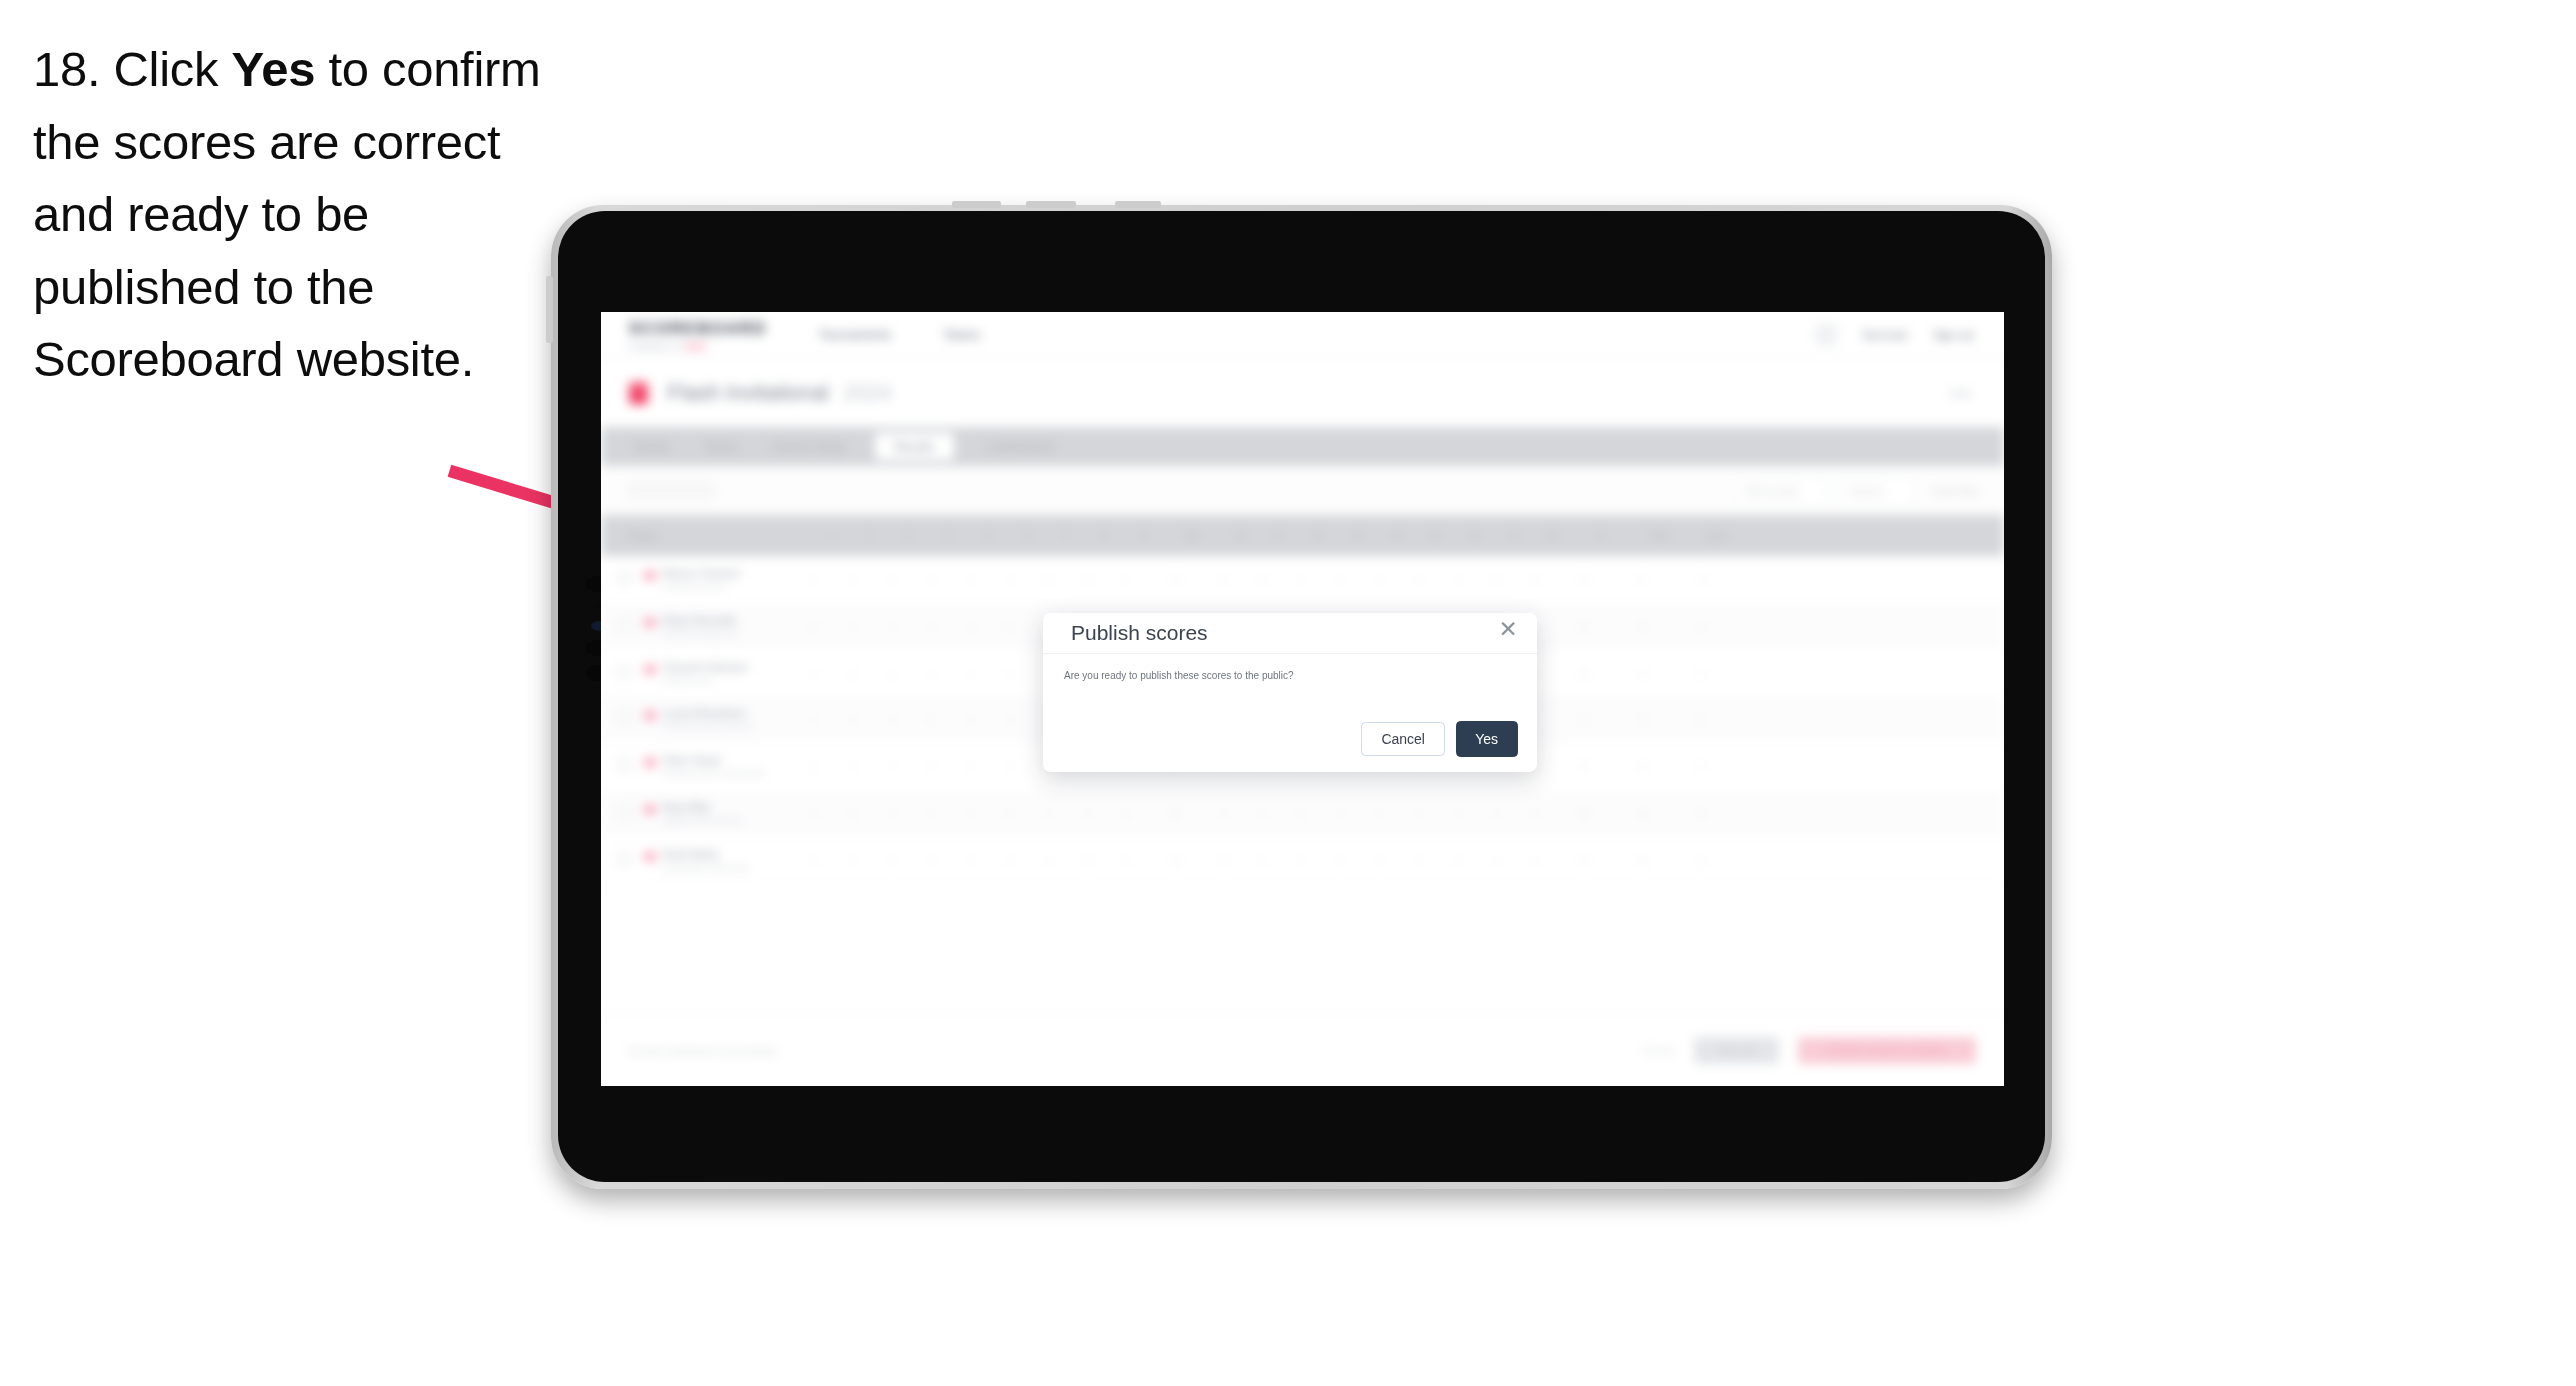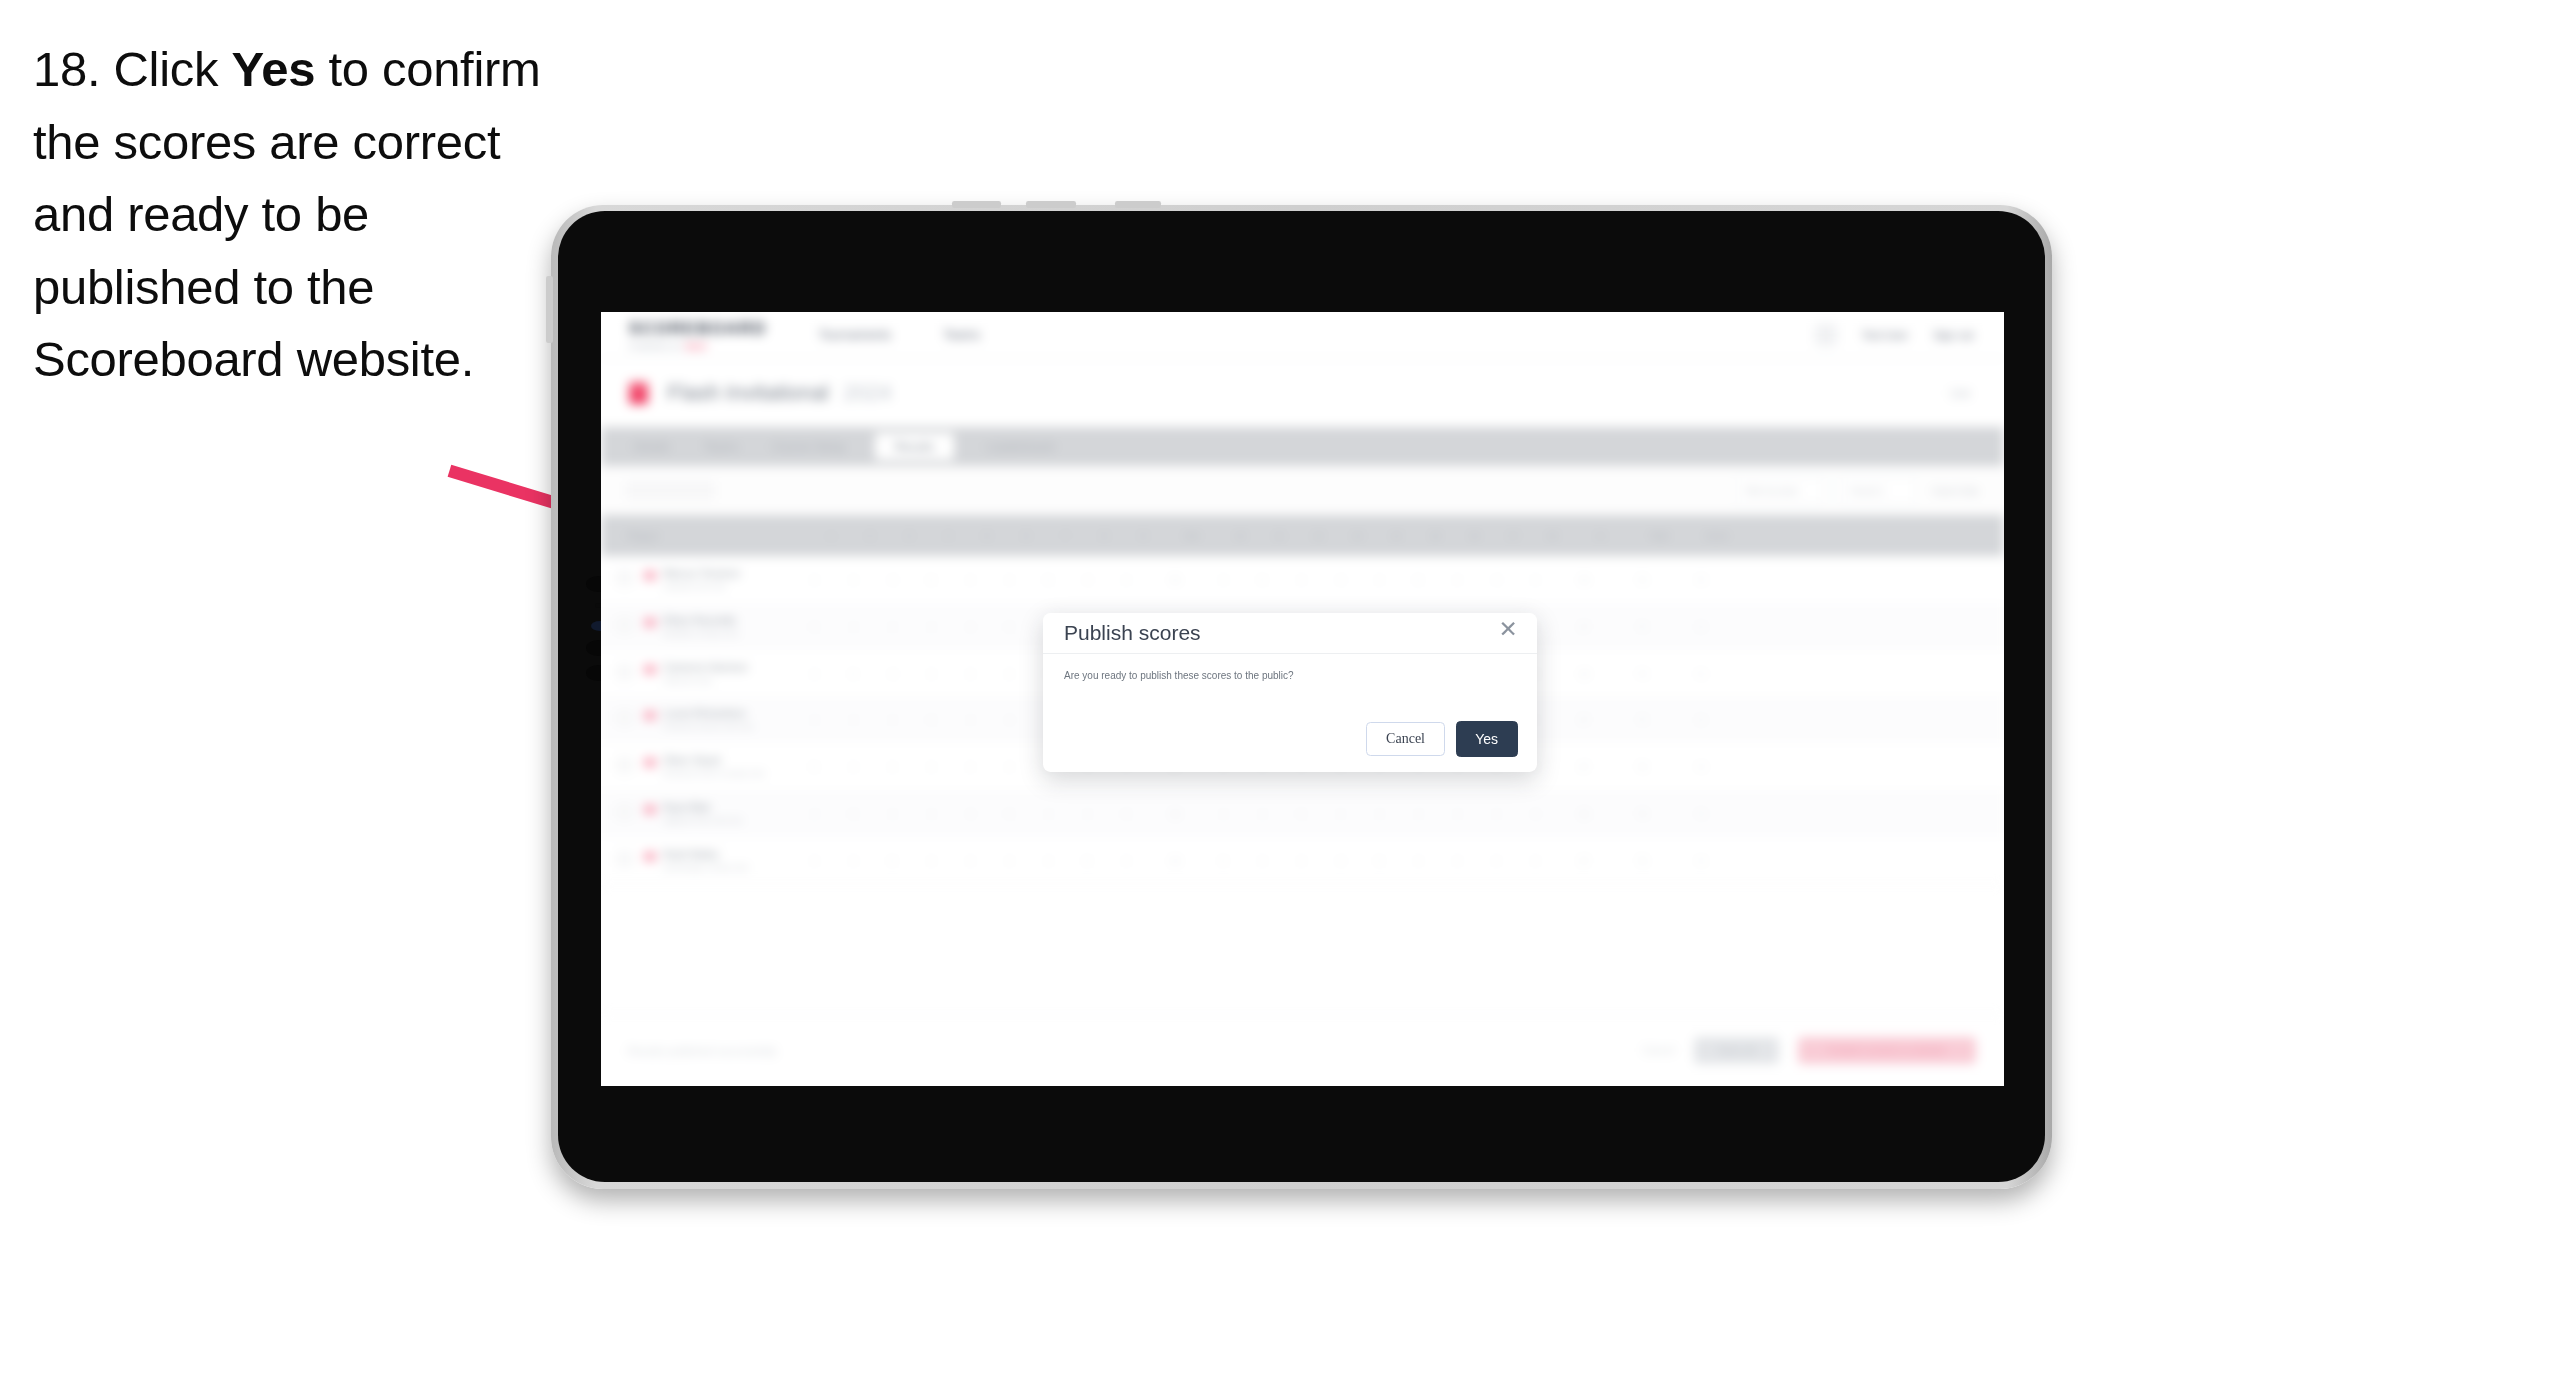--- a/index.html
+++ b/index.html
@@ -165,37 +165,37 @@
     position:absolute;left:1043px;top:613px;width:494px;height:159px;
     background:#ffffff;border-radius:7.4px;
     box-shadow:0 7.4px 25px rgba(30,35,45,.18);
     z-index:40;
   }
   .modal-head{
     position:relative;height:40px;border-bottom:0.7px solid #edeff1;
     display:flex;align-items:center;
   }
   .modal-title{
-    margin-left:21px;font-size:21px;color:#3b4351;
+    margin-left:28px;font-size:21px;color:#3b4351;
     font-family:"Liberation Sans", sans-serif;
   }
   .modal-close{
     position:absolute;right:19.3px;top:4.5px;font-size:23px;color:#8b939e;
     line-height:1;font-weight:300;cursor:pointer;
   }
   .modal-body{
     padding:16.3px 21px 0 21px;font-size:10px;color:#6d757f;
   }
   .modal-actions{
     position:absolute;right:19.3px;bottom:15px;display:flex;align-items:center;gap:10.4px;
   }
   .btn-cancel{
     background:#ffffff;border:0.7px solid #cfd9ec;border-radius:4.5px;
     padding:8.2px 19.3px;font-size:14px;color:#3b4351;cursor:pointer;
-    font-family:Liberation Serif, serif;
+    font-family:Liberation Sans, sans-serif;
   }
   .btn-yes{
     background:#2d3d52;border:0.7px solid #2d3d52;border-radius:4.5px;
     padding:9px 18.6px;font-size:14px;color:#ffffff;cursor:pointer;
     font-family:"Liberation Sans", sans-serif;
   }
 </style>
 </head>
 <body>
 

